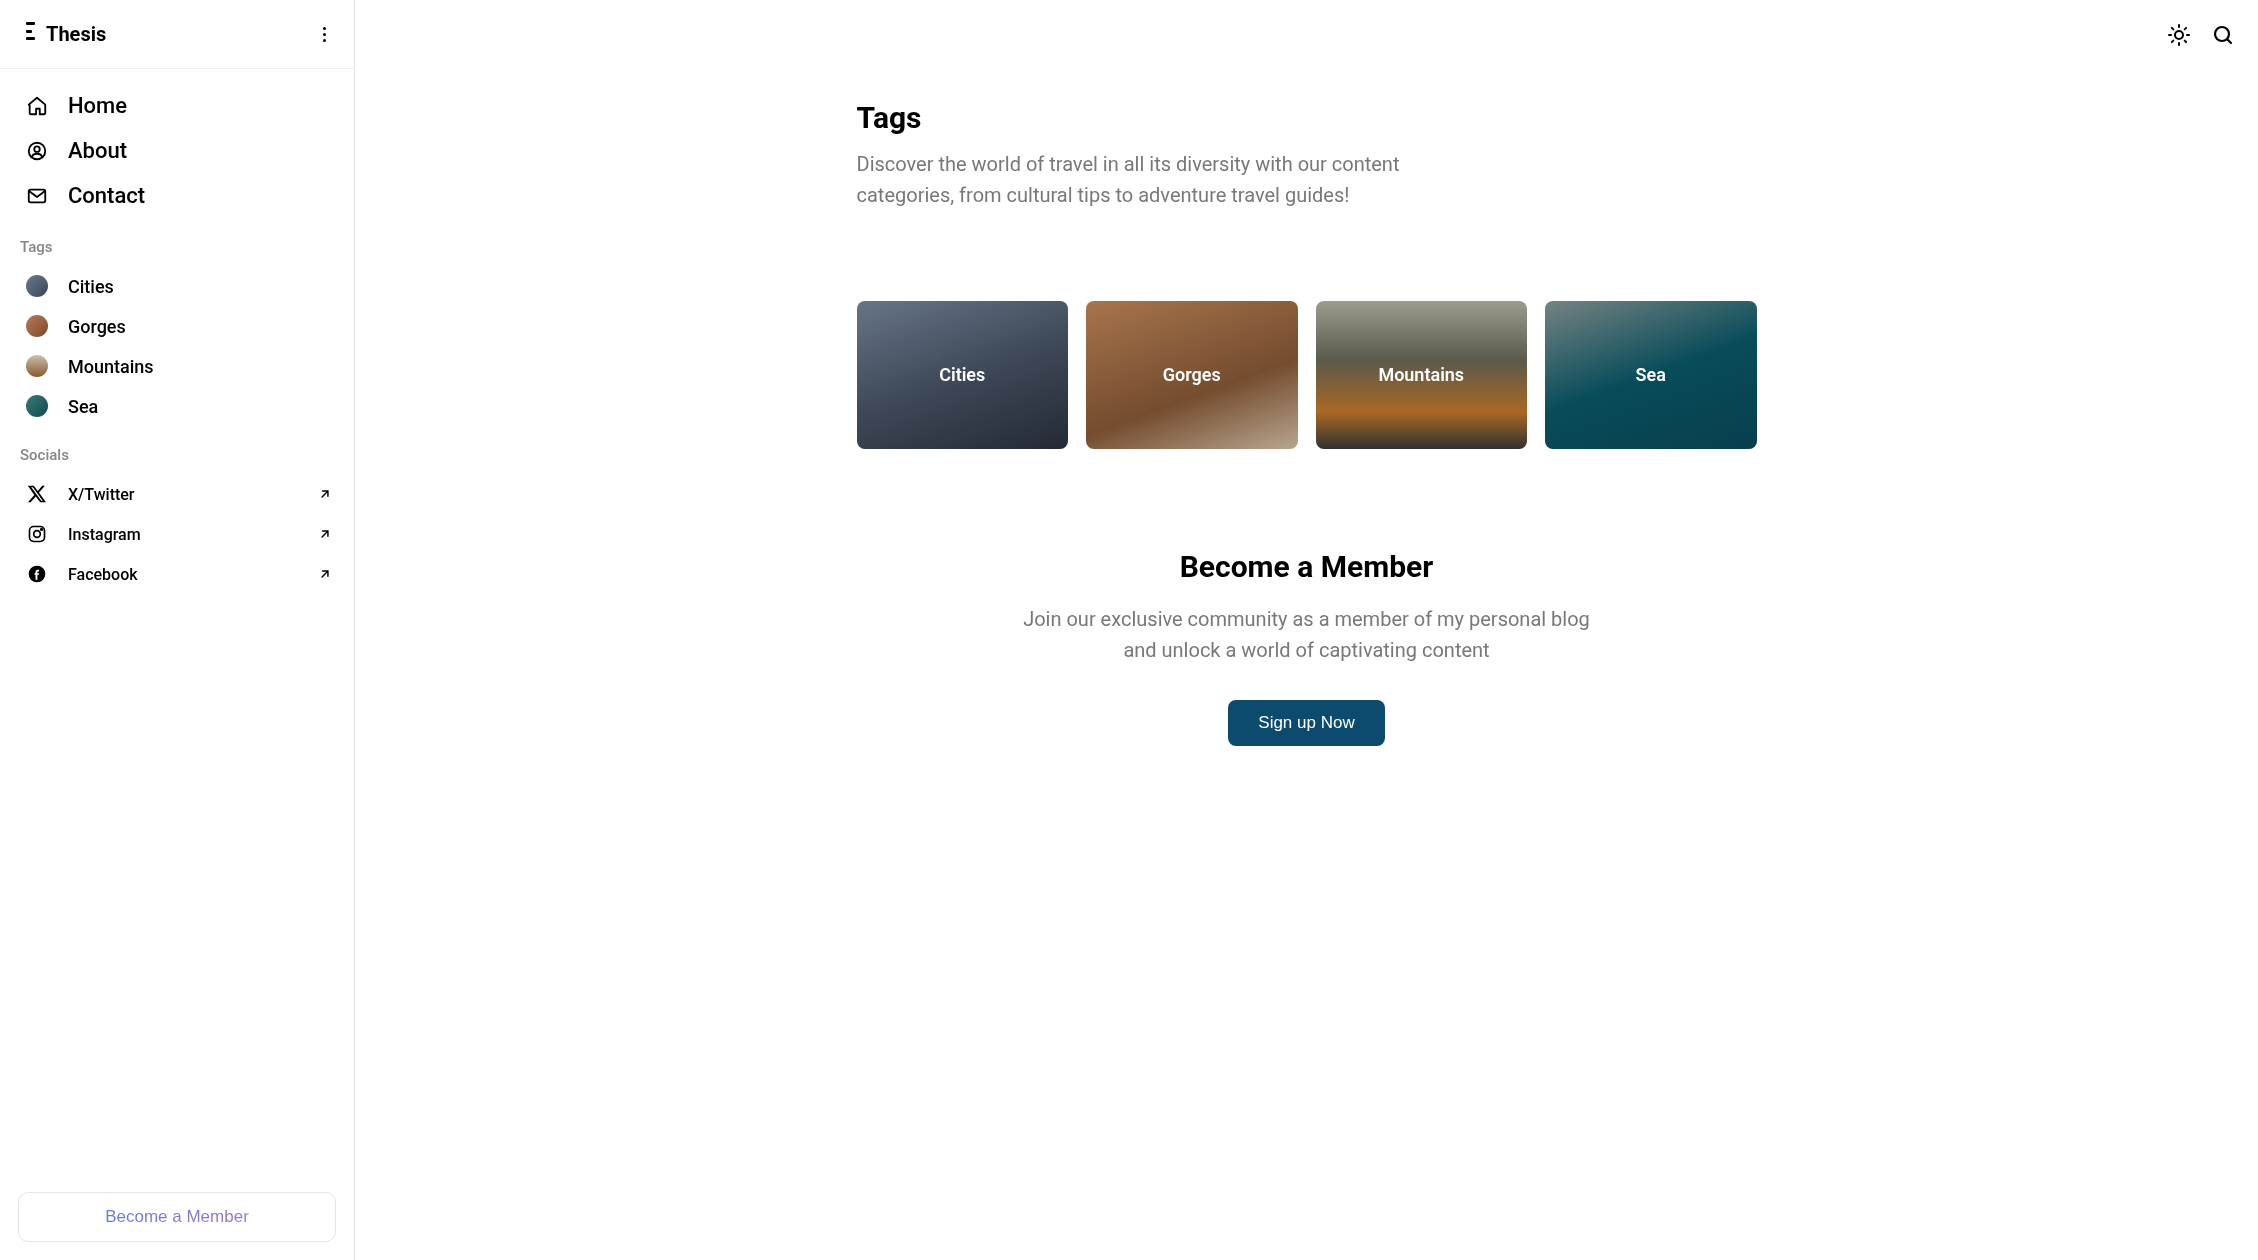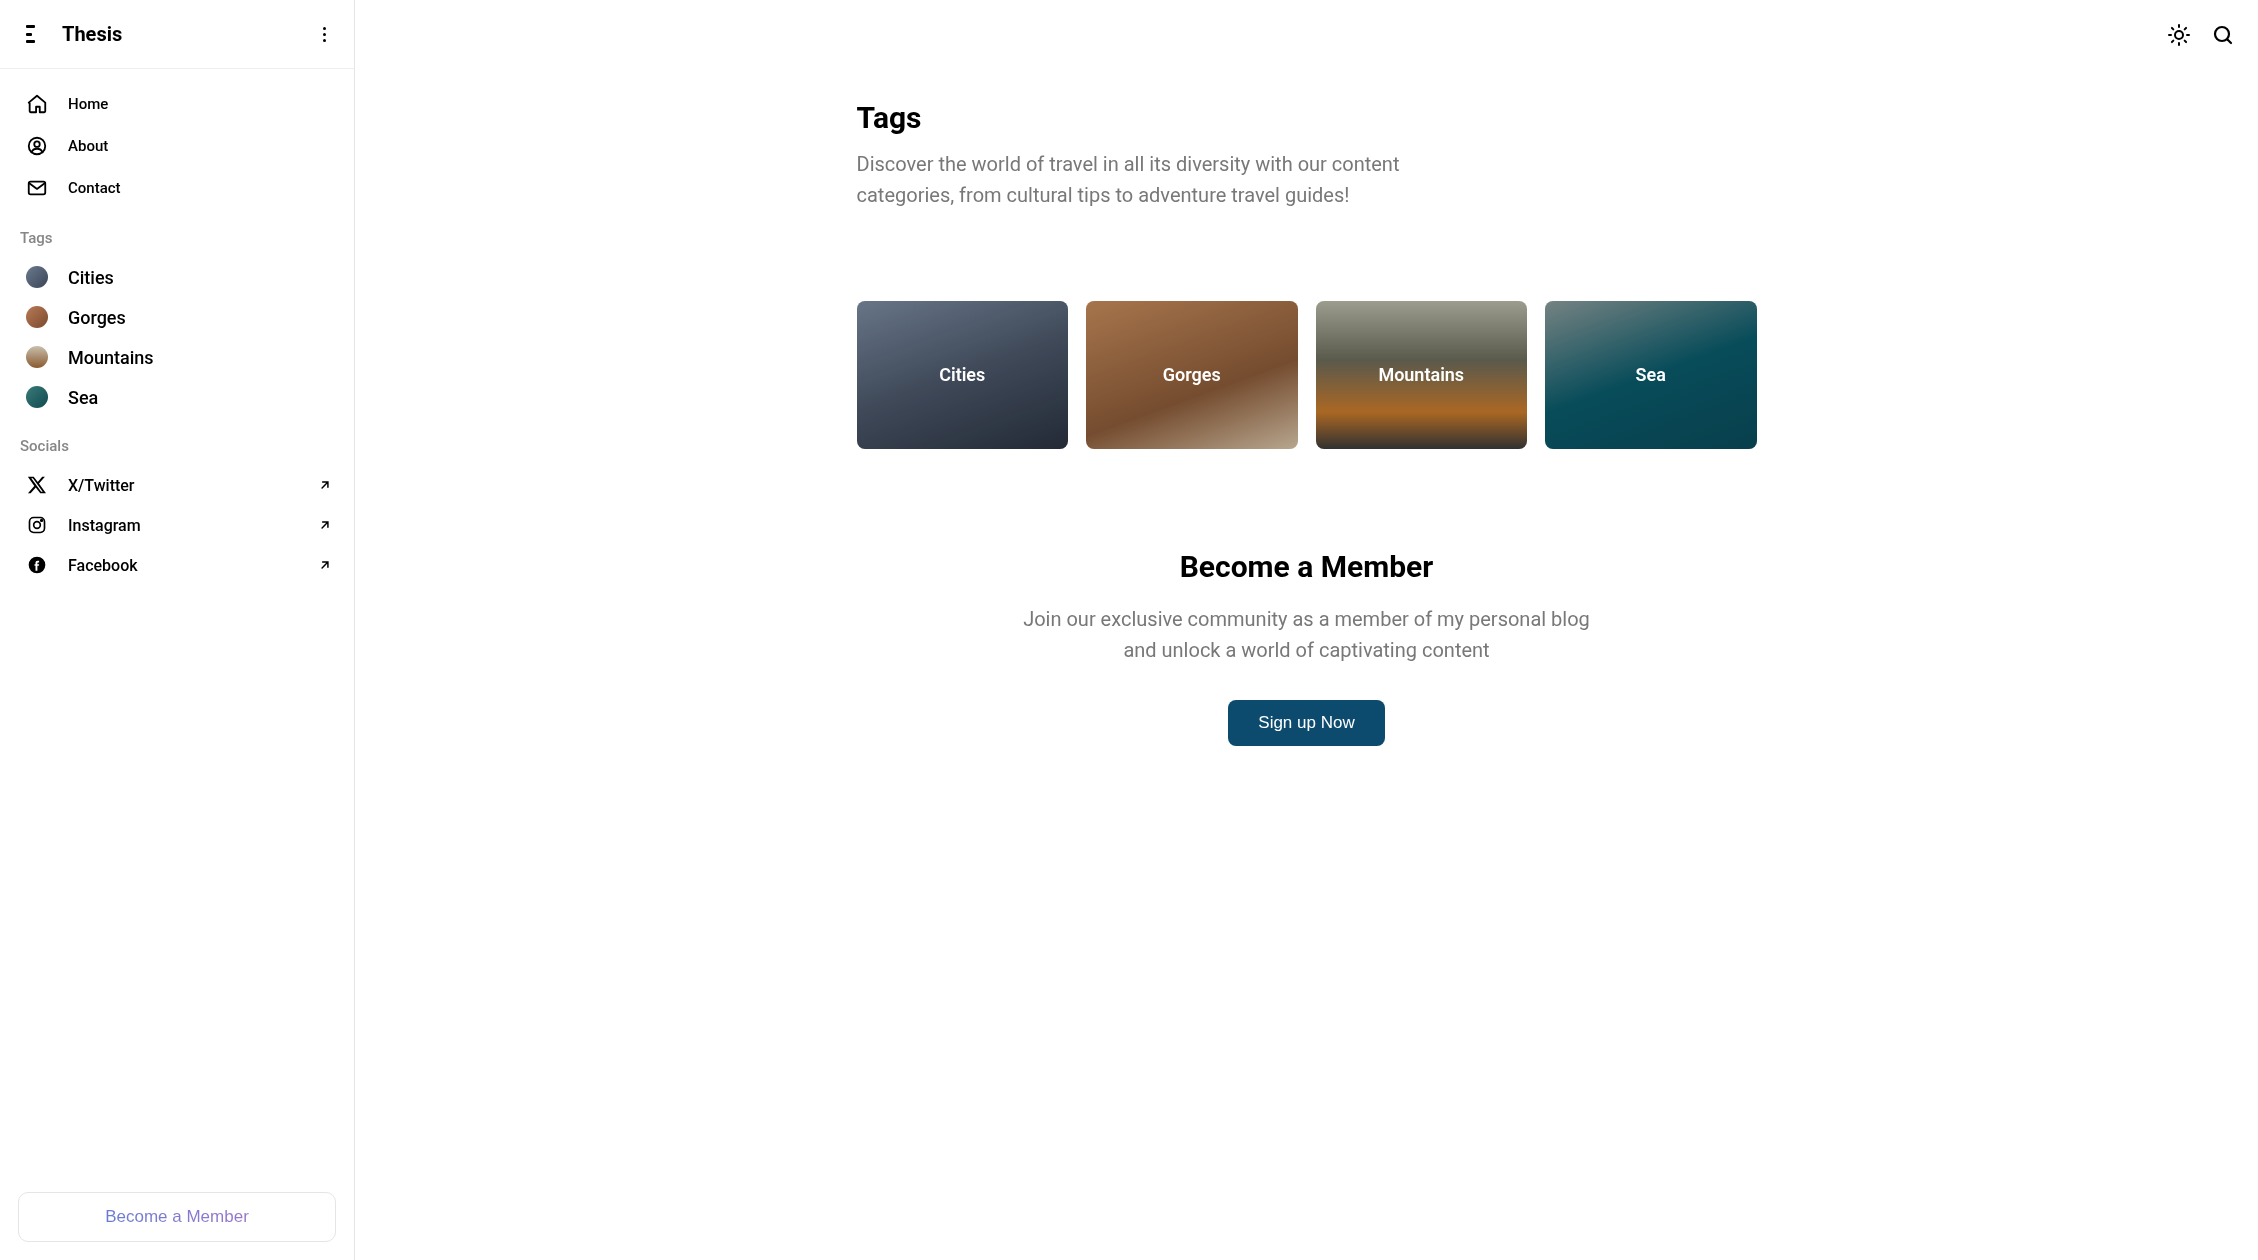--- a/index.html
+++ b/index.html
@@ -1,30 +1,30 @@
 <!DOCTYPE html>
 <html><head>
 <meta charset="utf-8">
 <style>
 * { margin:0; padding:0; box-sizing:border-box; }
 body { font-family:-apple-system,BlinkMacSystemFont,"Segoe UI",Roboto,sans-serif; color:#000; background:#fff; display:flex; height:100vh; overflow:hidden; }
 
 
 .sidebar { width:355px; border-right:1px solid #e5e5e5; display:flex; flex-direction:column; padding:0 18px; }
 .sidebar-header { display:flex; align-items:center; justify-content:space-between; padding:22px 8px 22px 8px; border-bottom:1px solid #eee; margin:0 -18px 14px -18px; padding-left:26px; padding-right:18px; }
-.logo-block { display:flex; align-items:center; gap:22px; }
+.logo-block { display:flex; align-items:flex-start; gap:6px; }
 .logo-icon { width:14px; height:18px; display:flex; flex-direction:column; justify-content:space-between; }
 .logo-icon span { display:block; height:3px; background:#000; border-radius:1px; }
 .logo-icon span:nth-child(1){width:9px;} .logo-icon span:nth-child(2){width:6px;} .logo-icon span:nth-child(3){width:9px;}
 .site-title { font-weight:700; font-size:20px; }
 .more-btn { width:24px; height:24px; display:flex; flex-direction:column; align-items:center; justify-content:center; gap:3px; cursor:pointer; }
 .more-btn span { width:3px; height:3px; background:#000; border-radius:50%; }
 
 .nav-list { list-style:none; }
-.nav-list li { display:flex; align-items:center; gap:20px; padding:10px 8px; font-size:15px; font-weight:500; cursor:pointer; }
+.nav-list li { display:flex; align-items:center; gap:20px; padding:10px 8px; font-size:22px; font-weight:500; cursor:pointer; }
 .nav-list .icon { width:22px; height:22px; flex-shrink:0; display:flex; align-items:center; justify-content:center; }
 
 .section-label { font-size:15px; font-weight:500; color:#868686; padding:20px 8px 10px 2px; }
 
 .tag-list { list-style:none; }
 .tag-list li { display:flex; align-items:center; gap:20px; padding:9px 8px; font-size:18px; font-weight:500; cursor:pointer; }
 .tag-avatar { width:22px; height:22px; border-radius:50%; flex-shrink:0; }
 
 .social-list { list-style:none; }
 .social-list li { display:flex; align-items:center; gap:20px; padding:9px 8px; font-size:16px; font-weight:500; cursor:pointer; position:relative; }

